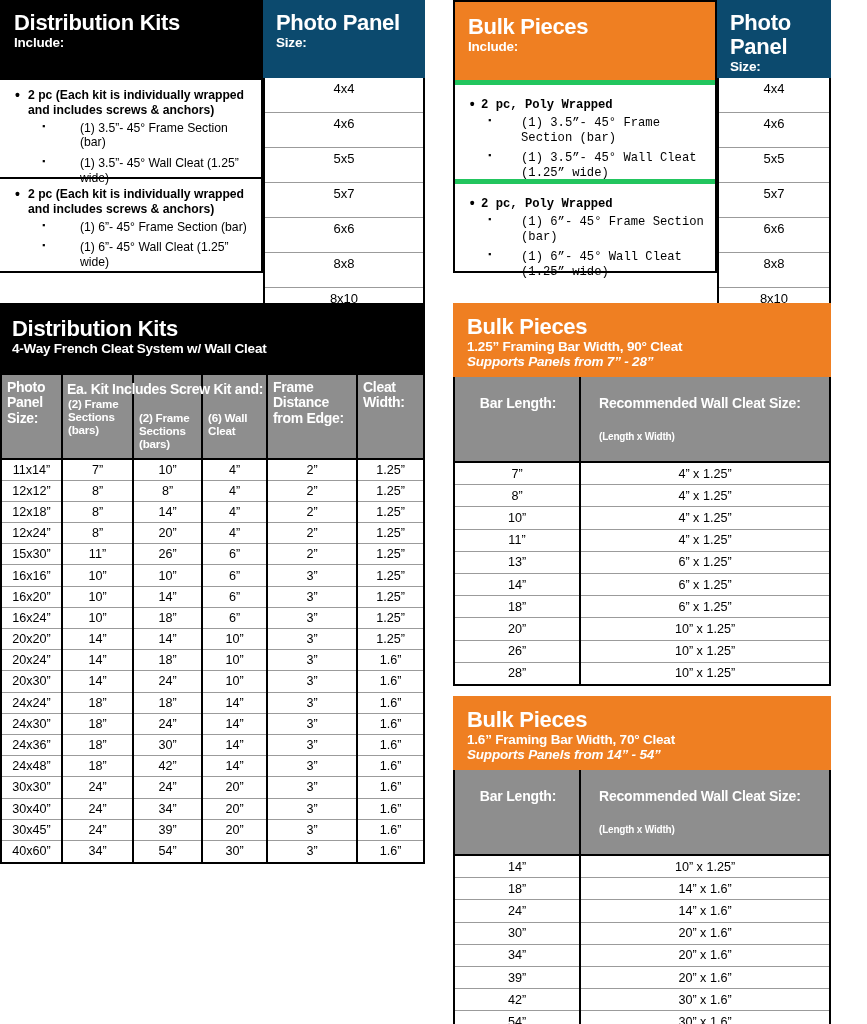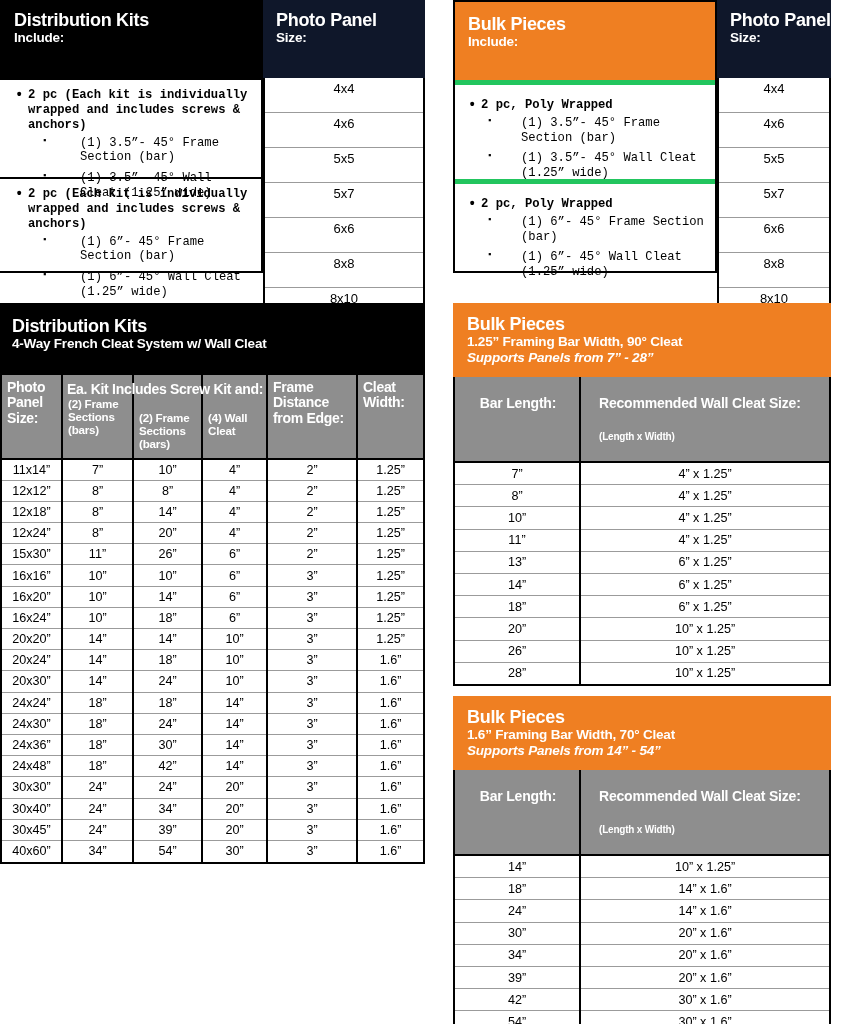--- a/index.html
+++ b/index.html
@@ -14,24 +14,24 @@
     color: #000000;
     position: relative;
     overflow: hidden;
   }
 
   .panel { position: absolute; box-sizing: border-box; }
 
   
   .hdr-black { background: #000000; color: #ffffff; }
   .hdr-orange { background: #ef7f22; color: #ffffff; }
-  .hdr-gray { background: #0f172a; color: #ffffff; }
+  .hdr-gray { background: #0c4a6e; color: #ffffff; }
 
   .hdr-title {
-    font-size: 18px;
+    font-size: 22px;
     font-weight: bold;
     line-height: 1.08;
     letter-spacing: -0.3px;
   }
   .hdr-sub {
     font-size: 13.5px;
     font-weight: bold;
     line-height: 1.15;
     letter-spacing: -0.2px;
   }
@@ -52,21 +52,20 @@
     border-top: none; border-left: none;
   }
   #top-left .left-head {
     height: 78px; box-sizing: border-box;
     padding: 11px 0 0 14px;
   }
   #top-left .bullet-box {
     box-sizing: border-box;
     border-top: 2px solid #000;
     padding: 8px 6px 6px 8px;
-    font-family: Liberation Mono, monospace;
   }
   #top-left .bullet-box.b1 { height: 99px; }
   #top-left .bullet-box.b2 { height: 96px; border-top: 2px solid #000; }
 
   #top-right-col { position: absolute; left: 263px; top: 0; width: 162px; height: 273px; }
   .size-head { height: 78px; box-sizing: border-box; padding: 11px 0 0 13px; }
   .size-rows { border: 2px solid #000; border-top: none; box-sizing: border-box; }
   .size-row {
     height: 35px; line-height: 21.6px; text-align: center;
     font-size: 13px; border-bottom: 1px solid #9b9b9b;
@@ -275,21 +274,21 @@
           <th>
             <div style="height:17px"></div>
             <div class="hcell-sm">(2) Frame Sections (bars)</div>
           </th>
           <th>
             <div style="height:31px"></div>
             <div class="hcell-sm">(2) Frame Sections (bars)</div>
           </th>
           <th>
             <div style="height:31px"></div>
-            <div class="hcell-sm">(4) Wall Cleat</div>
+            <div class="hcell-sm">(6) Wall Cleat</div>
           </th>
           <th>
             <div class="hcell-title">Frame Distance from Edge:</div>
           </th>
           <th>
             <div class="hcell-title">Cleat Width:</div>
           </th>
         </tr>
       </thead>
       <tbody id="dk-body">

